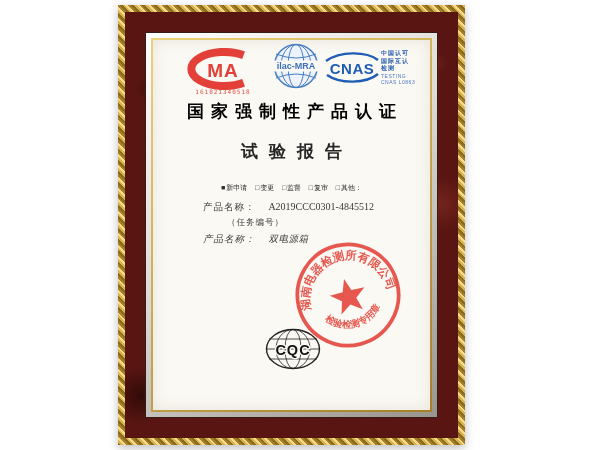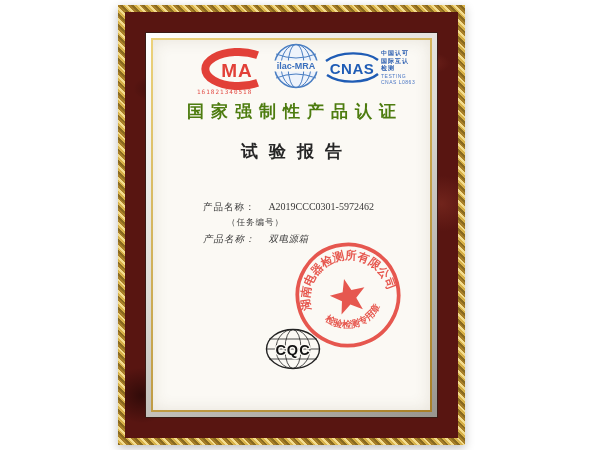--- a/index.html
+++ b/index.html
@@ -35,32 +35,32 @@
   }
   .paper{
     position:relative;width:100%;height:100%;box-sizing:border-box;
     background:#fbf9f4;
     box-shadow:inset 0 0 16px rgba(90,70,40,.12);
     font-family:"Liberation Serif","DejaVu Serif",serif;
     color:#3a3a3a;
   }
 
   
-  .cma{position:absolute;left:44px;top:8px;width:80px;}
+  .cma{position:absolute;left:30px;top:8px;width:80px;text-align:center;}
   .cma svg{display:block;margin:0 auto;}
   .cma-num{font-family:"DejaVu Sans Mono",monospace;font-size:6px;letter-spacing:1px;color:#e24b44;margin-top:-2px;}
   .ilac{position:absolute;left:119px;top:2px;}
   .cnas-logo{position:absolute;left:171px;top:11px;}
   .cnas-lines{position:absolute;left:228px;top:10px;line-height:1.25;color:#2a5db0;font-family:"Liberation Sans",sans-serif;}
   .cnas-lines .cn{font-size:6px;font-weight:bold;letter-spacing:1px;}
   .cnas-lines .en{font-size:5px;color:#4a76c4;letter-spacing:.5px;}
 
   
   .title{position:absolute;left:0;top:60px;width:100%;text-align:center;
-         font-size:17px;font-weight:bold;letter-spacing:7px;text-indent:7px;color:#4d7c0f;}
+         font-size:17px;font-weight:bold;letter-spacing:7px;text-indent:7px;color:#000000;}
   .subtitle{position:absolute;left:0;top:100px;width:100%;text-align:center;
             font-size:17px;font-weight:bold;letter-spacing:11px;text-indent:11px;color:#262626;}
 
   
   .cbrow{position:absolute;left:0;top:143px;width:100%;text-align:center;font-size:7px;color:#2d2d2d;}
   .cb{margin:0 3px;white-space:nowrap;}
   .cb .box{margin-right:1px;}
 
   
   .field{position:absolute;left:50px;font-size:9.5px;color:#3a3a3a;letter-spacing:1px;white-space:nowrap;}
@@ -115,24 +115,31 @@
               <div class="cn">中国认可</div>
               <div class="cn">国际互认</div>
               <div class="cn">检测</div>
               <div class="en">TESTING</div>
               <div class="en">CNAS L0863</div>
             </div>
 
             <div class="title">国家强制性产品认证</div>
             <div class="subtitle">试验报告</div>
 
+            <div class="cbrow">
+              <span class="cb"><span class="box">■</span><span>新申请</span></span>
+              <span class="cb"><span class="box">□</span><span>变更</span></span>
+              <span class="cb"><span class="box">□</span><span>监督</span></span>
+              <span class="cb"><span class="box">□</span><span>复审</span></span>
+              <span class="cb"><span class="box">□</span><span>其他：</span></span>
+            </div>
 
             <div class="field f-app">
               <span class="flabel">产品名称：</span>
-              <span class="fvalue">A2019CCC0301-5972462</span>
+              <span class="fvalue">A2019CCC0301-4845512</span>
             </div>
             <div class="field f-task">
               <span>（任务编号）</span>
             </div>
             <div class="field f-prod">
               <span class="flabel">产品名称：</span>
               <span class="fvalue">双电源箱</span>
             </div>
 
             <svg class="seal" width="110" height="110" viewBox="0 0 100 100">

